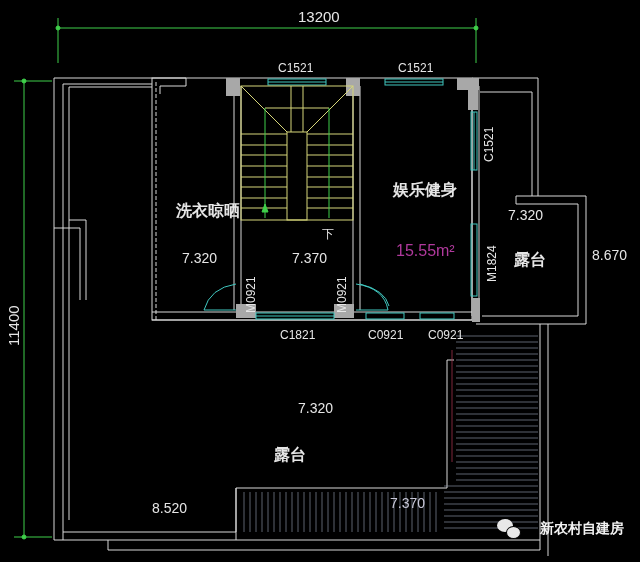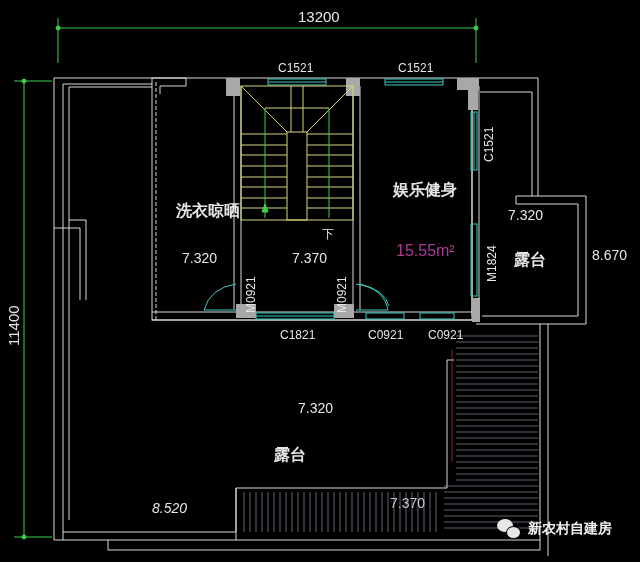--- a/index.html
+++ b/index.html
@@ -218,19 +218,19 @@
   <div class="lbl area" style="left:396px;top:243px;">15.55m²</div>
   <div class="lbl room" style="left:322px;top:228px;font-weight:normal;font-size:12px;">下</div>
   <div class="lbl room" style="left:514px;top:252px;">露台</div>
   <div class="lbl room" style="left:274px;top:447px;">露台</div>
 
   <div class="lbl elev" style="left:182px;top:251px;">7.320</div>
   <div class="lbl elev" style="left:292px;top:251px;">7.370</div>
   <div class="lbl elev" style="left:508px;top:208px;">7.320</div>
   <div class="lbl elev" style="left:592px;top:248px;">8.670</div>
   <div class="lbl elev" style="left:298px;top:401px;">7.320</div>
-  <div class="lbl elev" style="left:152px;top:501px;font-style:italic;">8.520</div>
+  <div class="lbl elev" style="left:152px;top:501px;">8.520</div>
   <div class="lbl elev" style="left:390px;top:496px;color:#c8c8d8;">7.370</div>
 
   <div style="position:absolute;left:497px;top:519px;width:16px;height:13px;border-radius:50%;background:#e8e8e8;"></div>
   <div style="position:absolute;left:506px;top:526px;width:13px;height:11px;border-radius:50%;background:#e8e8e8;border:1px solid #000;"></div>
-  <div class="wm2" style="left:528px;top:520px;">新农村自建房</div>
+  <div class="wm2" style="left:540px;top:520px;">新农村自建房</div>
 </div>
 
 </body></html>

